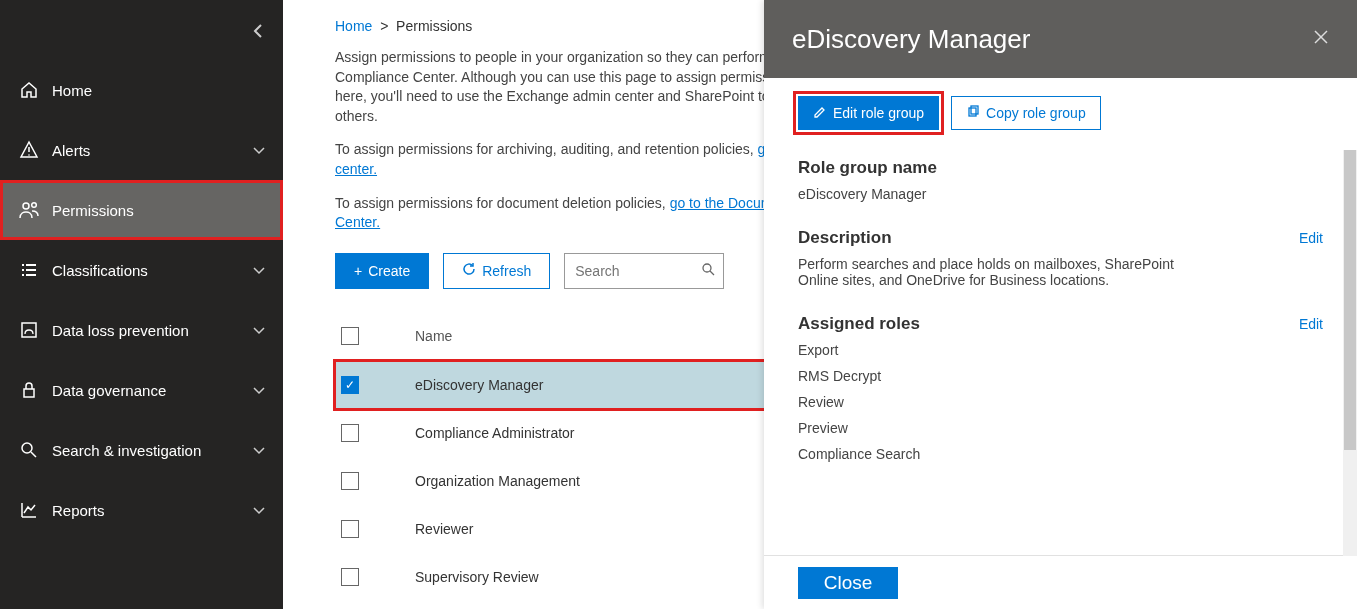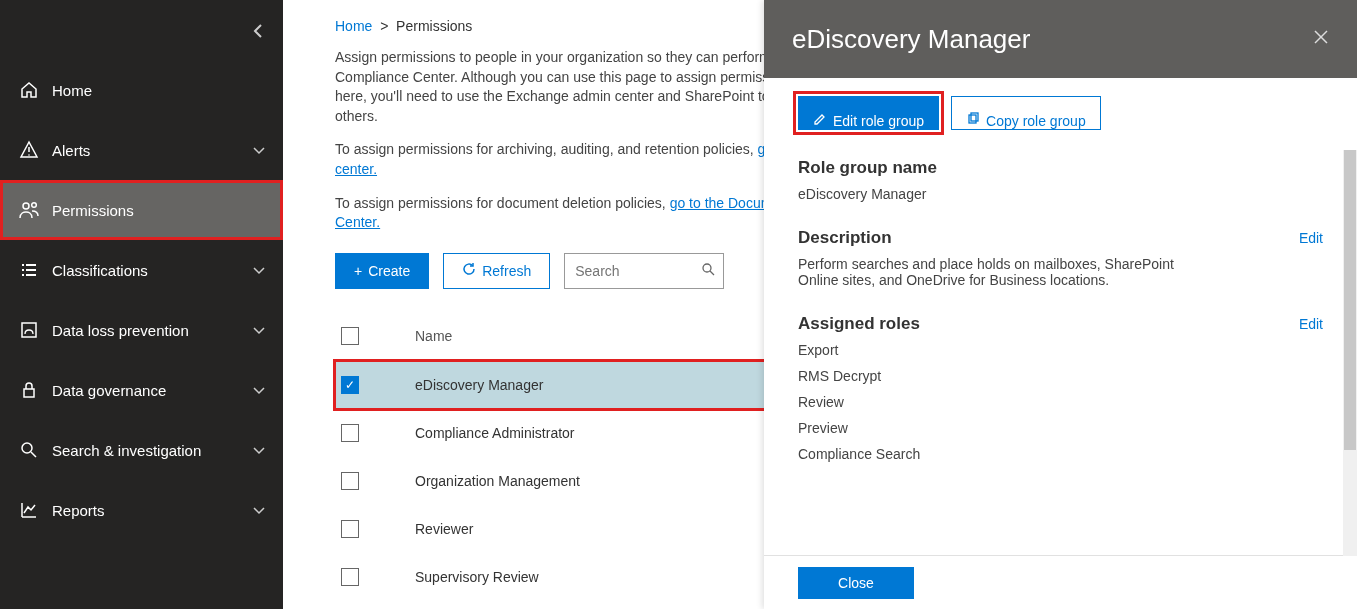--- a/index.html
+++ b/index.html
@@ -188,21 +188,21 @@
 .panel-body {
   flex: 1;
   padding: 18px 34px 0 34px;
   overflow-y: auto;
   position: relative;
 }
 .action-row { display: flex; gap: 12px; margin-bottom: 28px; }
 .action-btn {
   height: 34px;
   display: inline-flex;
-  align-items: flex-end;
+  align-items: center;
   padding: 0 14px;
   font-size: 14px;
   border: 1px solid #0078d4;
   color: #0078d4;
   background: #fff;
   cursor: pointer;
 }
 .action-btn.primary { background: #0078d4; color: #fff; }
 .action-btn.highlighted { outline: 3px solid #e02020; outline-offset: 2px; }
 .action-btn .aicon { margin-right: 6px; }
@@ -216,22 +216,22 @@
   border-top: 1px solid #e1e1e1;
   display: flex;
   align-items: center;
   padding-left: 34px;
 }
 .close-btn {
   background: #0078d4;
   color: #fff;
   border: none;
   height: 32px;
-  width: 116px;
-  font-size: 14px;
+  width: 100px;
+  font-size: 19px;
   cursor: pointer;
 }
 .scrollbar-fake {
   position: absolute;
   right: 0;
   top: 150px;
   width: 14px;
   height: 406px;
   background: #f0f0f0;
 }

